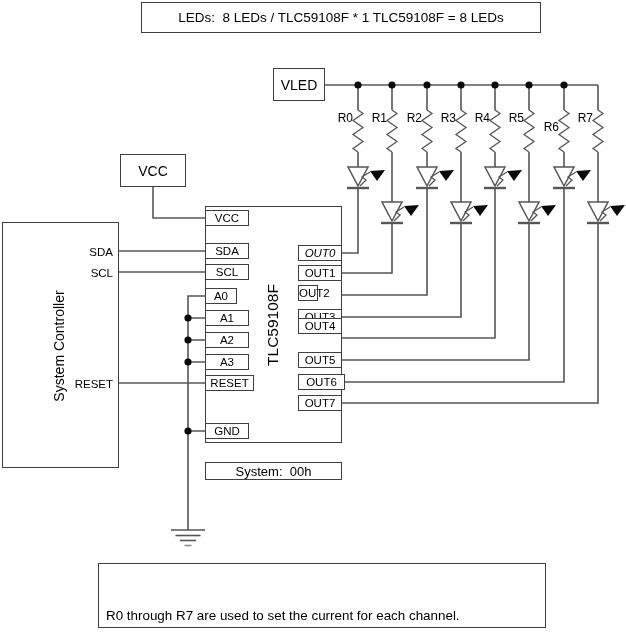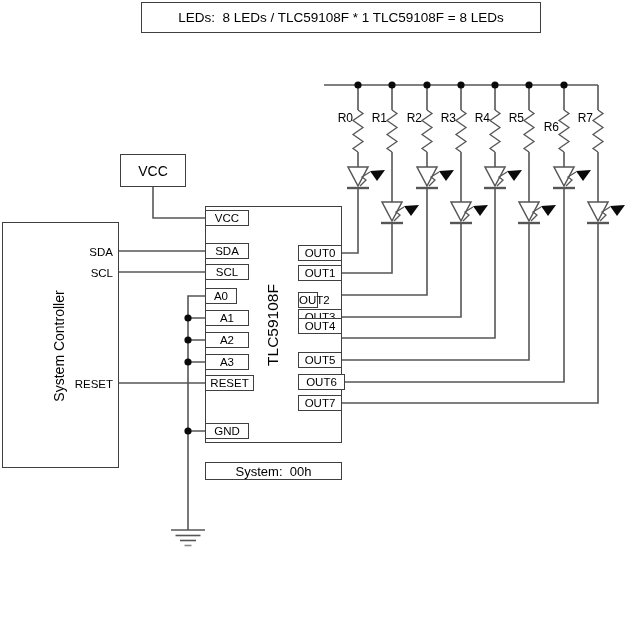--- a/index.html
+++ b/index.html
@@ -146,20 +146,21 @@
         <polygon class="led-tri" points="588,202 608,202 598,221"></polygon>
         <line class="w bar" x1="587" y1="223" x2="609" y2="223"></line>
         <path class="w" d="M 598 223 V 403 H 342"></path>
         <path class="w thin" d="M 600 221 L 606 215 L 602 212 L 610 207"></path>
         <polygon class="arrow-head" points="625,205 610,206 617,216"></polygon>
       </g>
     </svg>
 
   <div class="box ctext note" style="left:101px;top:2px;width:400px;height:31px;">LEDs:  8 LEDs / TLC59108F * 1 TLC59108F = 8 LEDs</div>
 
+  <div class="box ctext vbox" style="left:273px;top:68px;width:52px;height:33px;">VLED</div>
 
   <div class="box ctext vbox" style="left:120px;top:154px;width:66px;height:33px;">VCC</div>
 
   <div class="box" style="left:2px;top:222px;width:117px;height:246px;">
     <div class="vtext" style="left:56px;top:123px;font-size:14px;">System Controller</div>
     <div class="siglabel" style="top:22px;">SDA</div>
     <div class="siglabel" style="top:43px;">SCL</div>
     <div class="siglabel" style="top:154px;">RESET</div>
   </div>
 
@@ -170,36 +171,41 @@
   <div id="pins">
       <div class="pin" style="left: 205px; top: 210px; width: 44px;">VCC</div>
       <div class="pin" style="left: 205px; top: 243px; width: 44px;">SDA</div>
       <div class="pin" style="left: 205px; top: 264px; width: 44px;">SCL</div>
       <div class="pin" style="left: 205px; top: 288px; width: 32px;">A0</div>
       <div class="pin" style="left: 205px; top: 310px; width: 44px;">A1</div>
       <div class="pin" style="left: 205px; top: 332px; width: 44px;">A2</div>
       <div class="pin" style="left: 205px; top: 354px; width: 44px;">A3</div>
       <div class="pin" style="left: 205px; top: 375px; width: 49px;">RESET</div>
       <div class="pin" style="left: 205px; top: 423px; width: 44px;">GND</div>
-      <div class="pin" style="left: 298px; top: 245px; width: 44px;">OUT0</div>
+      <div class="pin" style="left: 298px; top: 245px; width: 44px; font-style: italic;">OUT0</div>
       <div class="pin" style="left: 298px; top: 265px; width: 44px;">OUT1</div>
-      <div class="pin" style="left: 298px; top: 292px; width: 20px;">OUT2</div>
+      <div class="pin" style="left: 298px; top: 285px; width: 20px;">OUT2</div>
       <div class="pin" style="left: 298px; top: 309px; width: 44px;">OUT3</div>
       <div class="pin" style="left: 298px; top: 318px; width: 44px;">OUT4</div>
       <div class="pin" style="left: 298px; top: 352px; width: 44px;">OUT5</div>
       <div class="pin" style="left: 298px; top: 374px; width: 47px;">OUT6</div>
       <div class="pin" style="left: 298px; top: 395px; width: 44px;">OUT7</div>
     </div>
   <div id="rlabels">
       <div class="rlabel" style="left: 325px; top: 111px; width: 28px;">R0</div>
       <div class="rlabel" style="left: 359px; top: 111px; width: 28px;">R1</div>
       <div class="rlabel" style="left: 394px; top: 111px; width: 28px;">R2</div>
       <div class="rlabel" style="left: 428px; top: 111px; width: 28px;">R3</div>
       <div class="rlabel" style="left: 462px; top: 111px; width: 28px;">R4</div>
       <div class="rlabel" style="left: 496px; top: 111px; width: 28px;">R5</div>
       <div class="rlabel" style="left: 531px; top: 120px; width: 28px;">R6</div>
       <div class="rlabel" style="left: 565px; top: 111px; width: 28px;">R7</div>
     </div>
 
   <div class="box ctext addr" style="left:205px;top:462px;width:137px;height:18px;">System:  00h</div>
 
+  <div class="box bnote" style="left:98px;top:563px;width:448px;height:65px;">
+    <div>R0 through R7 are used to set the current for each channel.</div>
+    
+    
+  </div>
 
 </div>
 
 </body></html>

